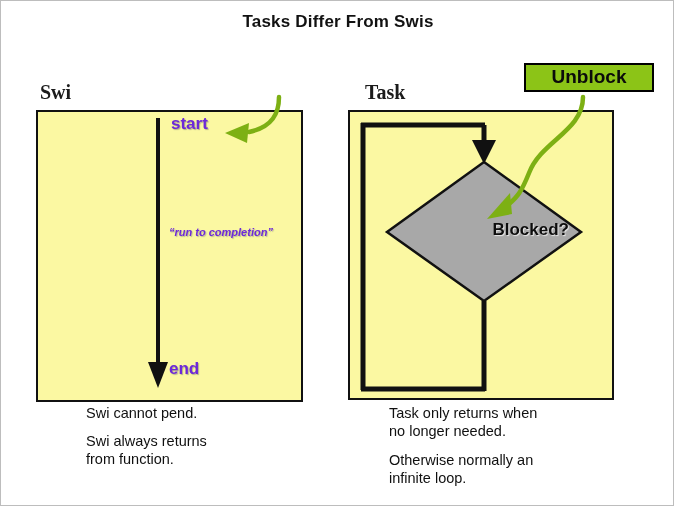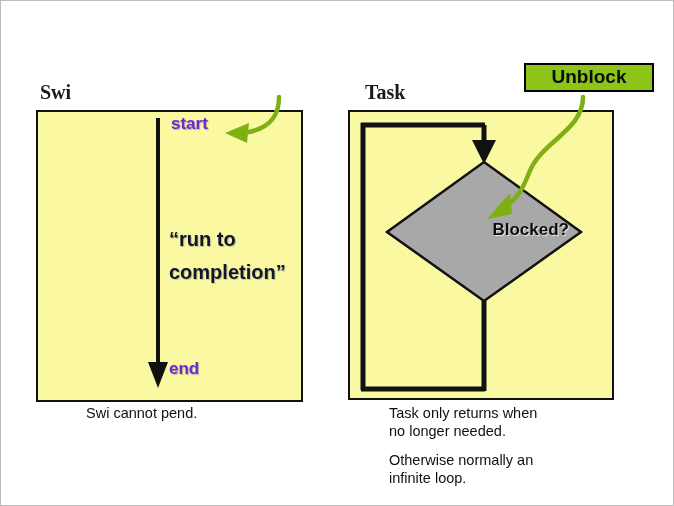--- a/index.html
+++ b/index.html
@@ -99,24 +99,25 @@
   #label-start { left: 170px; top: 113px; }
   #label-end   { left: 168px; top: 358px; }
 
   #label-run-to-completion {
     position: absolute;
     left: 168px;
     top: 222px;
     width: 126px;
     font-family: "Liberation Sans", sans-serif;
     font-weight: bold;
-    font-size: 20px;
+    font-size: 11px;
     line-height: 1.65;
-    color: #0f172a;
+    color: #6d28d9;
     text-shadow: 1px 1px 1px rgba(130,130,130,0.5);
+    font-style: italic;
   }
 
   #label-blocked {
     position: absolute;
     left: 398px;
     top: 219px;
     width: 170px;
     text-align: right;
     font-family: "Liberation Sans", sans-serif;
     font-weight: bold;
@@ -137,20 +138,21 @@
   #caption-swi-1  { left: 85px;  top: 404px; }
   #caption-swi-2  { left: 85px;  top: 432px; }
   #caption-task-1 { left: 388px; top: 404px; }
   #caption-task-2 { left: 388px; top: 451px; }
 </style>
 </head>
 <body>
 
 <div id="slide">
 
+  <div class="slide-title">Tasks Differ From Swis</div>
 
   <div class="panel" id="panel-swi"></div>
   <div class="panel" id="panel-task"></div>
 
   <div class="col-heading" id="swi-heading">Swi</div>
   <div class="col-heading" id="task-heading">Task</div>
 
   <svg class="overlay" viewBox="0 0 674 506" xmlns="http://www.w3.org/2000/svg">
 
     <g>
@@ -192,19 +194,21 @@
   <div class="flow-label" id="label-start">start</div>
 
   <div id="label-run-to-completion">“run to
 completion”</div>
 
   <div class="flow-label" id="label-end">end</div>
 
   <div id="label-blocked">Blocked?</div>
 
   <div class="caption" id="caption-swi-1">Swi cannot pend.</div>
+  <div class="caption" id="caption-swi-2">Swi always returns
+from function.</div>
 
   <div class="caption" id="caption-task-1">Task only returns when
 no longer needed.</div>
   <div class="caption" id="caption-task-2">Otherwise normally an
 infinite loop.</div>
 
 </div>
 
 </body></html>

